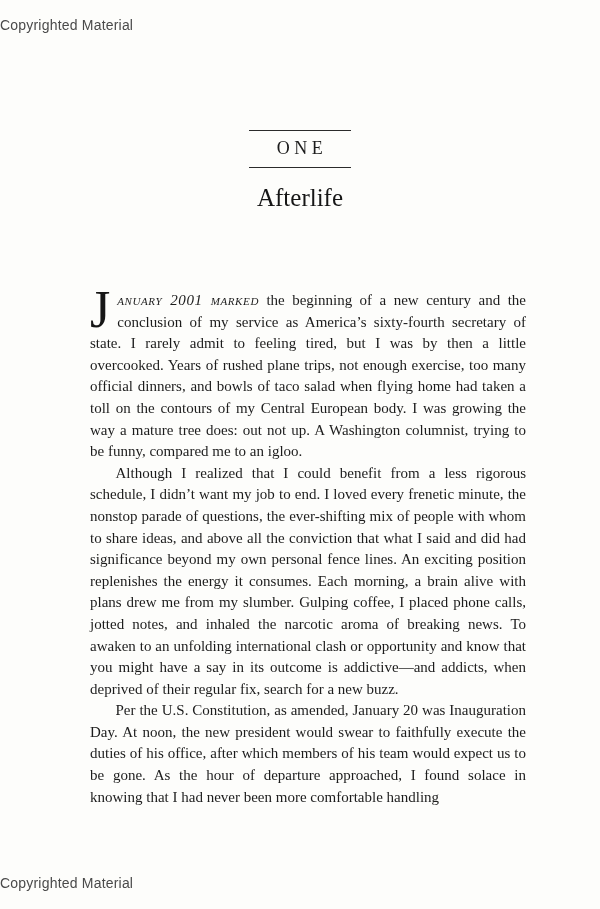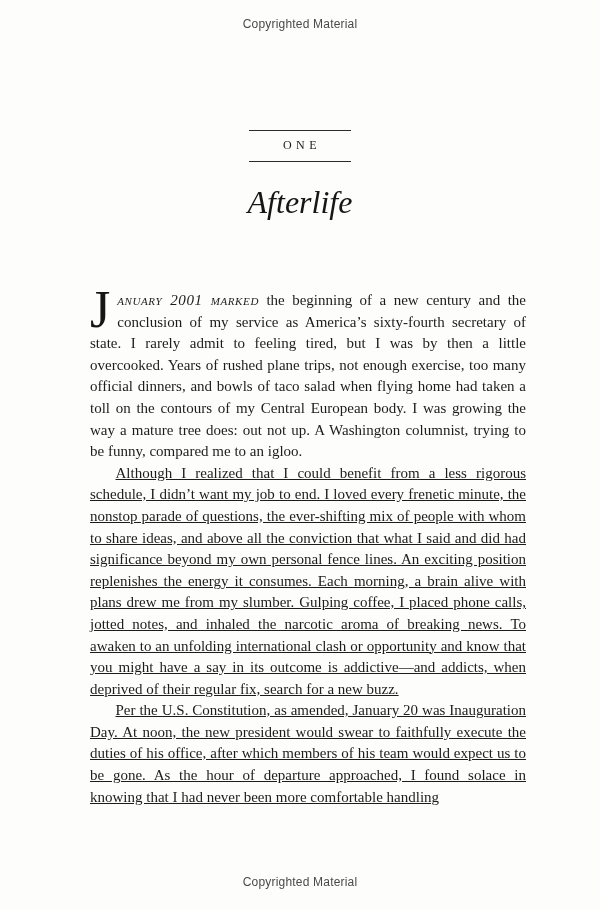--- a/index.html
+++ b/index.html
@@ -12,75 +12,73 @@
     background: #fdfdfb;
     font-family: "Liberation Serif", serif;
     color: #1c1c1c;
     position: relative;
     overflow: hidden;
   }
   .copyright {
     position: absolute;
     left: 0;
     width: 100%;
-    text-align: center;
+    text-align: left;
     font-family: "Liberation Sans", sans-serif;
-    font-size: 12px;
+    font-size: 14px;
     color: #4a4a4a;
     letter-spacing: 0.2px;
   }
   .copyright-top { top: 17px; }
   .copyright-bottom { top: 875px; }
 
   .chapter-head {
     position: absolute;
     top: 130px;
     left: 0;
     width: 100%;
     text-align: center;
   }
   .rule {
     width: 102px;
     height: 1px;
     background: #2b2b2b;
     margin: 0 auto;
   }
   .chapter-number {
-    font-size: 12px;
+    font-size: 18px;
     letter-spacing: 4.5px;
     padding: 7px 0 8px 4px; 
     color: #1c1c1c;
   }
   .chapter-title {
     position: absolute;
     top: 184px;
     left: 0;
     width: 100%;
     text-align: center;
-    font-style: italic;
-    font-size: 32px;
+    font-size: 25px;
     color: #161616;
   }
 
   .body-text {
     position: absolute;
     top: 290px;
     left: 90px;
     width: 436px;
     font-size: 15px;
     line-height: 21.6px;
     text-align: justify;
     text-justify: inter-word;
   }
   .body-para {
     margin: 0;
   }
   .body-para.indent {
     text-indent: 1.7em;
-    text-decoration: underline;
   }
   .dropcap {
     float: left;
     font-size: 52px;
     line-height: 36px;
     padding: 2px 7px 0 0;
     color: #161616;
   }
   .smallcaps {
     font-variant: small-caps;

